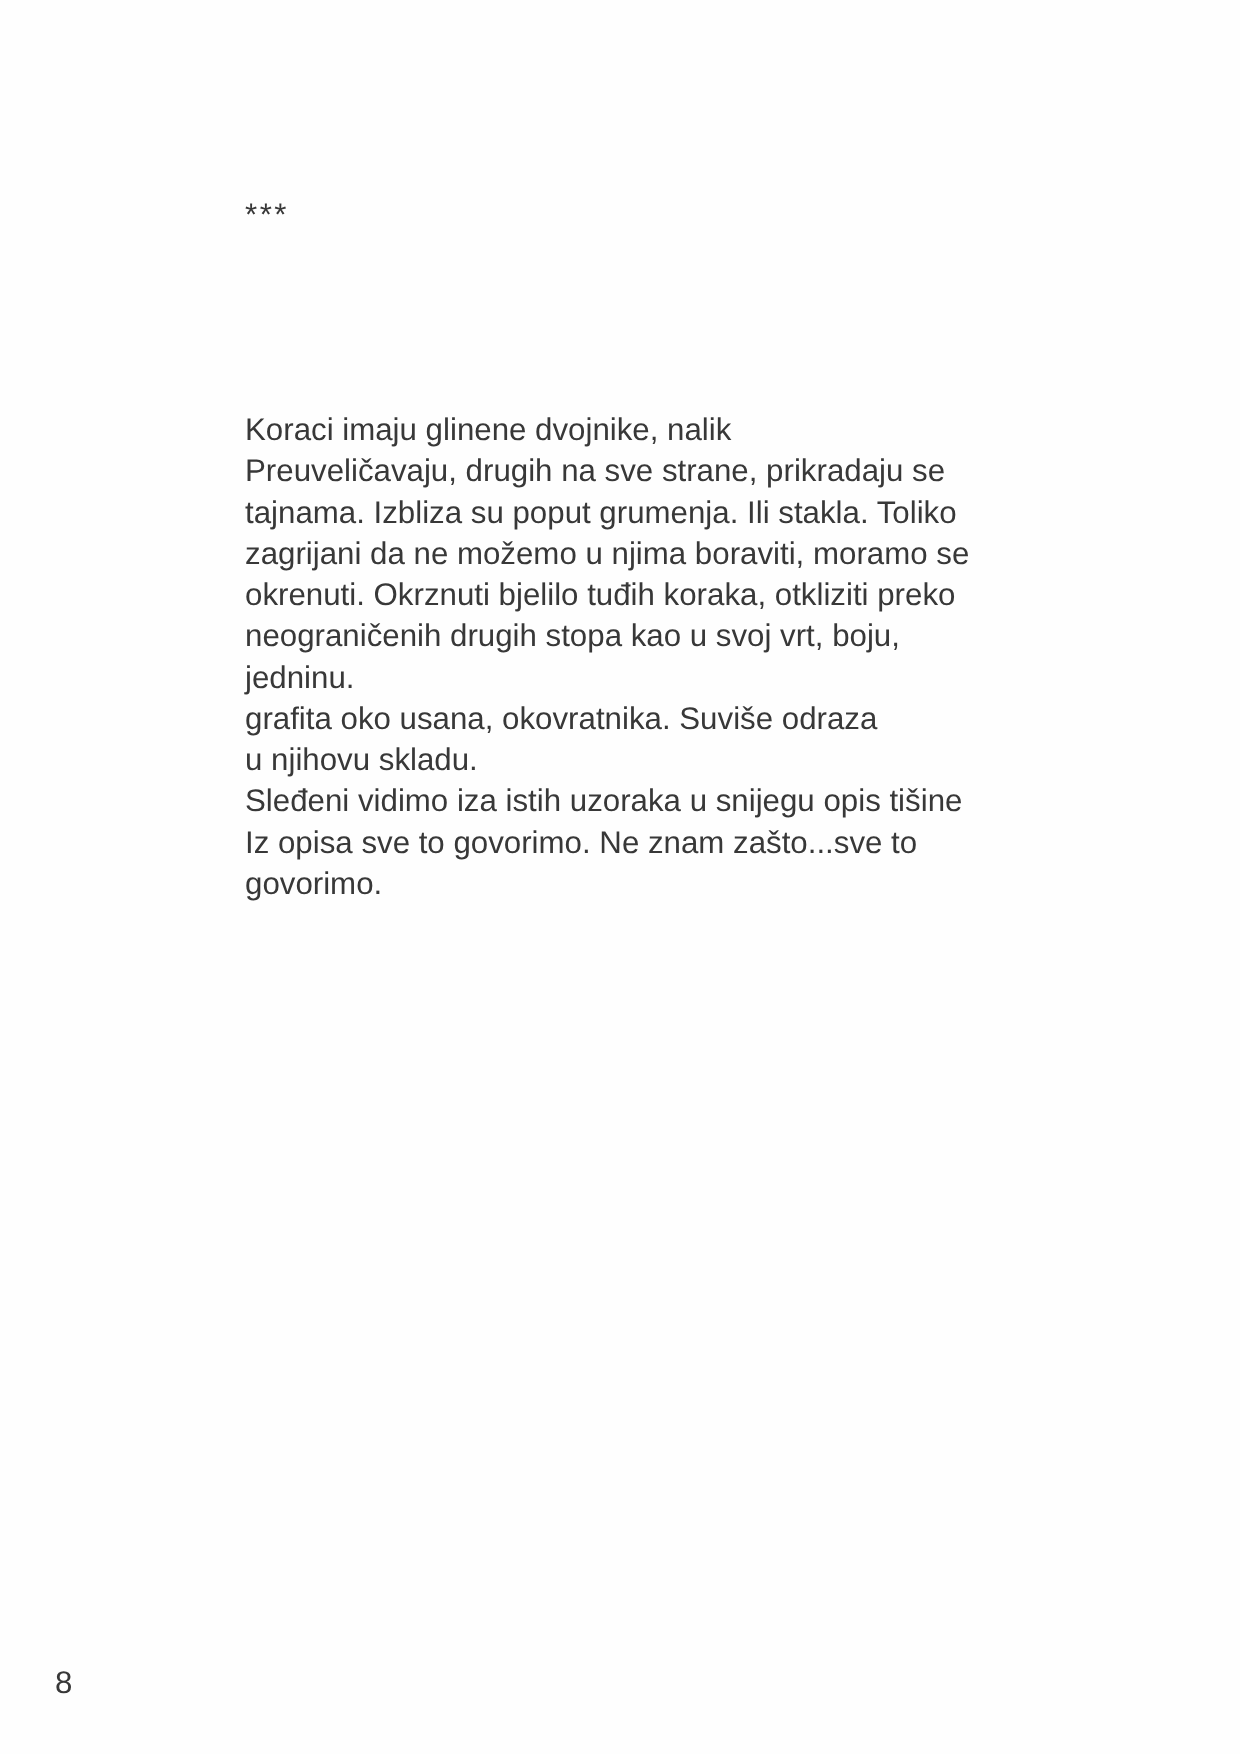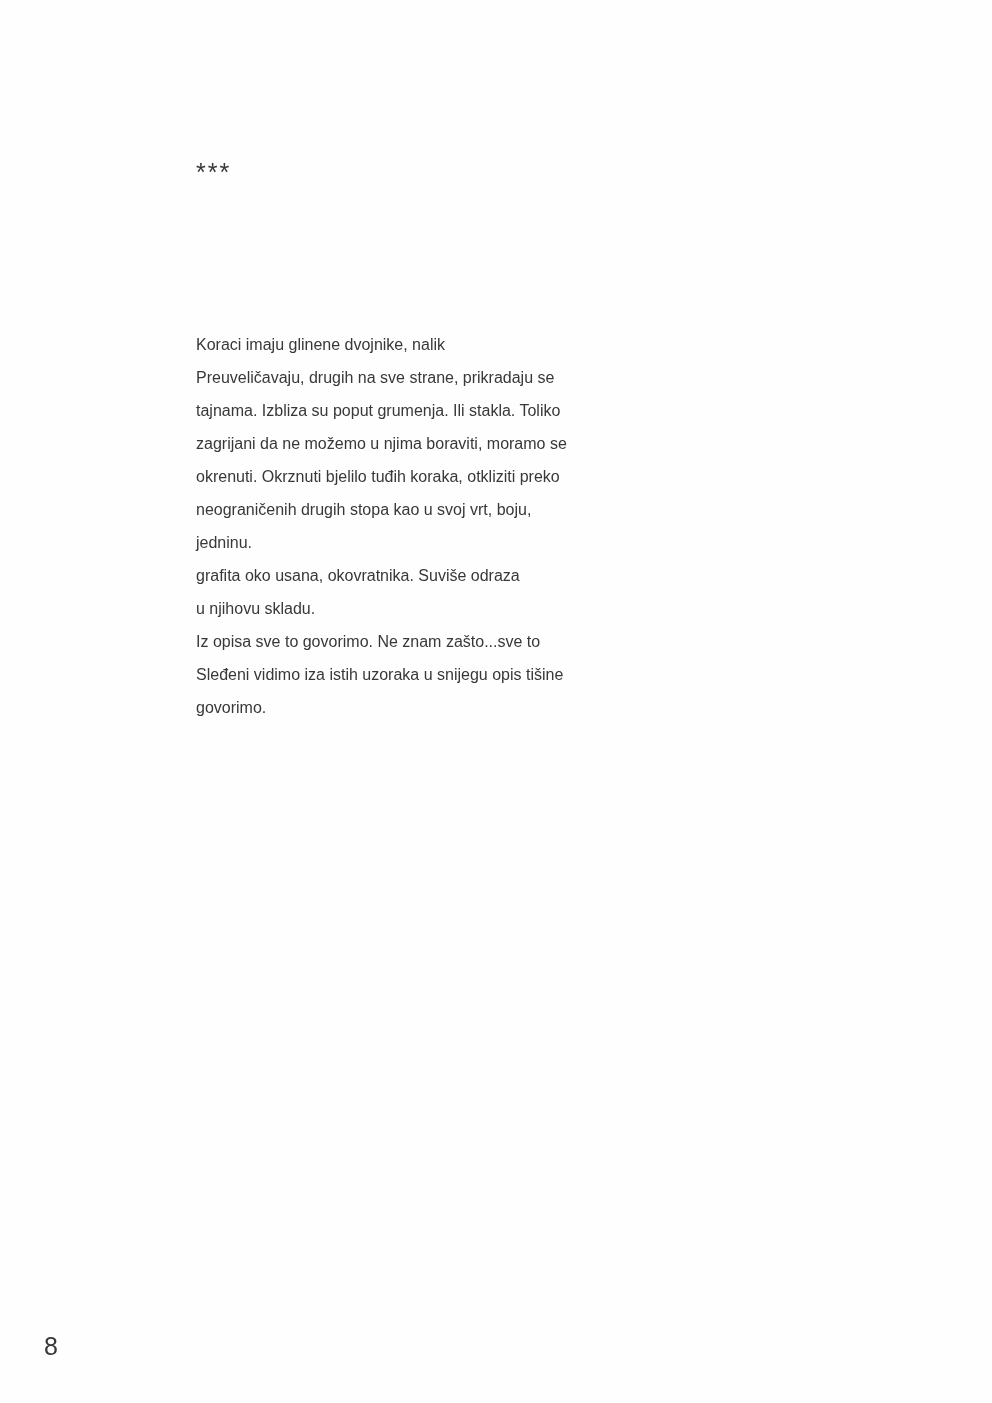--- a/index.html
+++ b/index.html
@@ -23,21 +23,21 @@
     font-size: 25px;
     line-height: 33px;
     letter-spacing: 2px;
     color: #383838;
   }
   .poem {
     position: absolute;
     left: 196px;
     top: 328px;
     width: 680px;
-    font-size: 16px;
+    font-size: 25px;
     line-height: 33px;
     color: #383838;
   }
   .poem div {
     white-space: pre;
   }
   .page-number {
     position: absolute;
     left: 44px;
     top: 1330px;
@@ -55,19 +55,19 @@
   <div class="poem">
       <div>Koraci imaju glinene dvojnike, nalik</div>
       <div>Preuveličavaju, drugih na sve strane, prikradaju se</div>
       <div>tajnama. Izbliza su poput grumenja. Ili stakla. Toliko</div>
       <div>zagrijani da ne možemo u njima boraviti, moramo se</div>
       <div>okrenuti. Okrznuti bjelilo tuđih koraka, otkliziti preko</div>
       <div>neograničenih drugih stopa kao u svoj vrt, boju,</div>
       <div>jedninu.</div>
       <div>grafita oko usana, okovratnika. Suviše odraza</div>
       <div>u njihovu skladu.</div>
+      <div>Sleđeni vidimo iza istih uzoraka u snijegu opis tišine</div>
       <div>Iz opisa sve to govorimo. Ne znam zašto...sve to</div>
-      <div>Sleđeni vidimo iza istih uzoraka u snijegu opis tišine</div>
       <div>govorimo.</div>
     </div>
 
   <div class="page-number">8</div>
 </div>
 
 </body></html>

